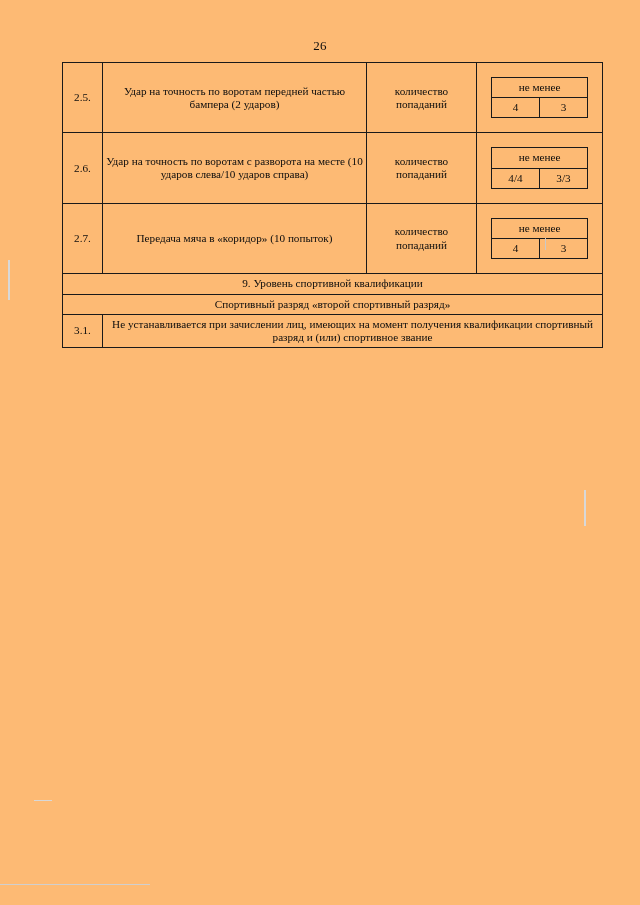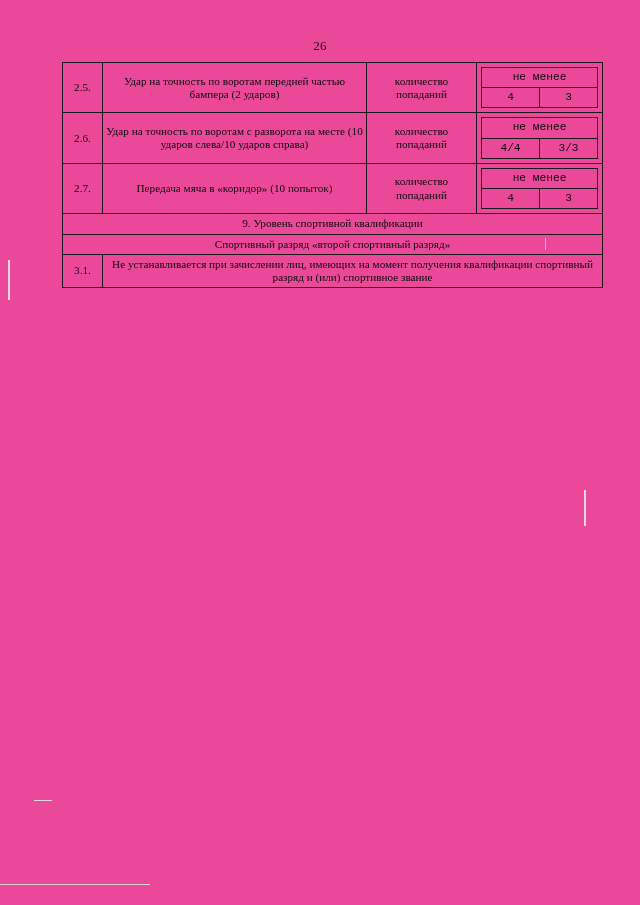--- a/index.html
+++ b/index.html
@@ -13,21 +13,21 @@
     position: relative;
     font-family: "Liberation Serif", serif;
     color: #0d0d0d;
     overflow: hidden;
   }
   .page {
     position: absolute;
     top: 0; left: 0;
     width: 640px;
     height: 905px;
-    background: #ec4899;
+    background: #fdba74;
   }
   .page-number {
     position: absolute;
     top: 38px;
     left: 0;
     width: 640px;
     text-align: center;
     font-size: 13px;
     letter-spacing: 0.2px;
   }
@@ -56,21 +56,21 @@
   .col-val { width: 63px; }
   .nested {
     border-collapse: collapse;
     width: 100%;
     height: 100%;
   }
   .nested td {
     border: 0;
     padding: 0;
   }
-  .cell-split { padding: 4px !important; font-family: Liberation Mono, monospace; }
+  .cell-split { padding: 14px !important; }
   .split-top {
     border-bottom: 1px solid #1a1a1a !important;
     padding: 3px 2px !important;
     font-size: 11.2px;
     text-align: center;
   }
   .split-bottom-left {
     border-right: 1px solid #1a1a1a !important;
     padding: 3px 2px !important;
     font-size: 11.2px;

